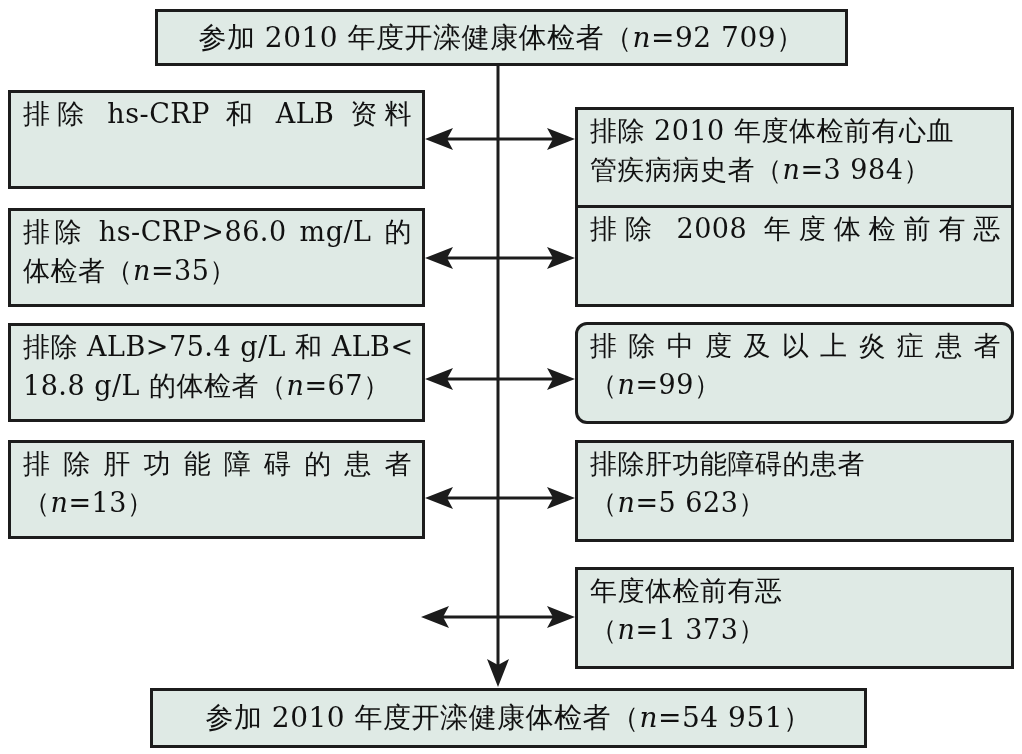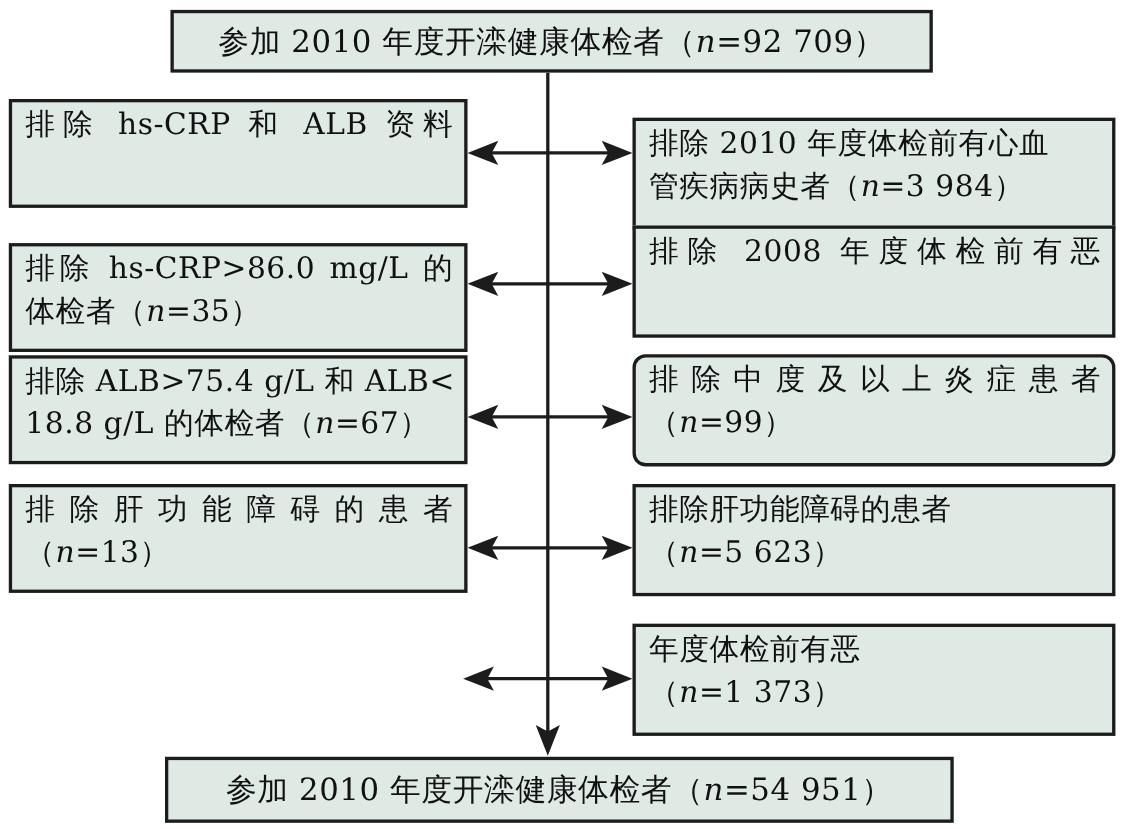--- a/index.html
+++ b/index.html
@@ -41,21 +41,21 @@
     padding: 0;
     font-size: 28px;
     line-height: 1.2;
   }
   
   .top-box    { left: 155px; top: 9px;   width: 693px; height: 57px; }
   .bottom-box { left: 150px; top: 688px; width: 717px; height: 60px; }
   
   .lbox { left: 8px; width: 417px; height: 99px; }
   .lbox1 { top: 90px; }
-  .lbox2 { top: 221px; }
+  .lbox2 { top: 208px; }
   .lbox3 { top: 323px; }
   .lbox4 { top: 440px; }
   
   .rbox { left: 575px; width: 439px; height: 102px; }
   .rbox1 { top: 88px; margin-top: 19px; }
   .rbox2 { top: 205px; }
   .rbox3 { top: 322px; border-radius: 12px; }
   .rbox4 { top: 440px; }
   .rbox5 { top: 567px; }
   i { font-style: italic; }

